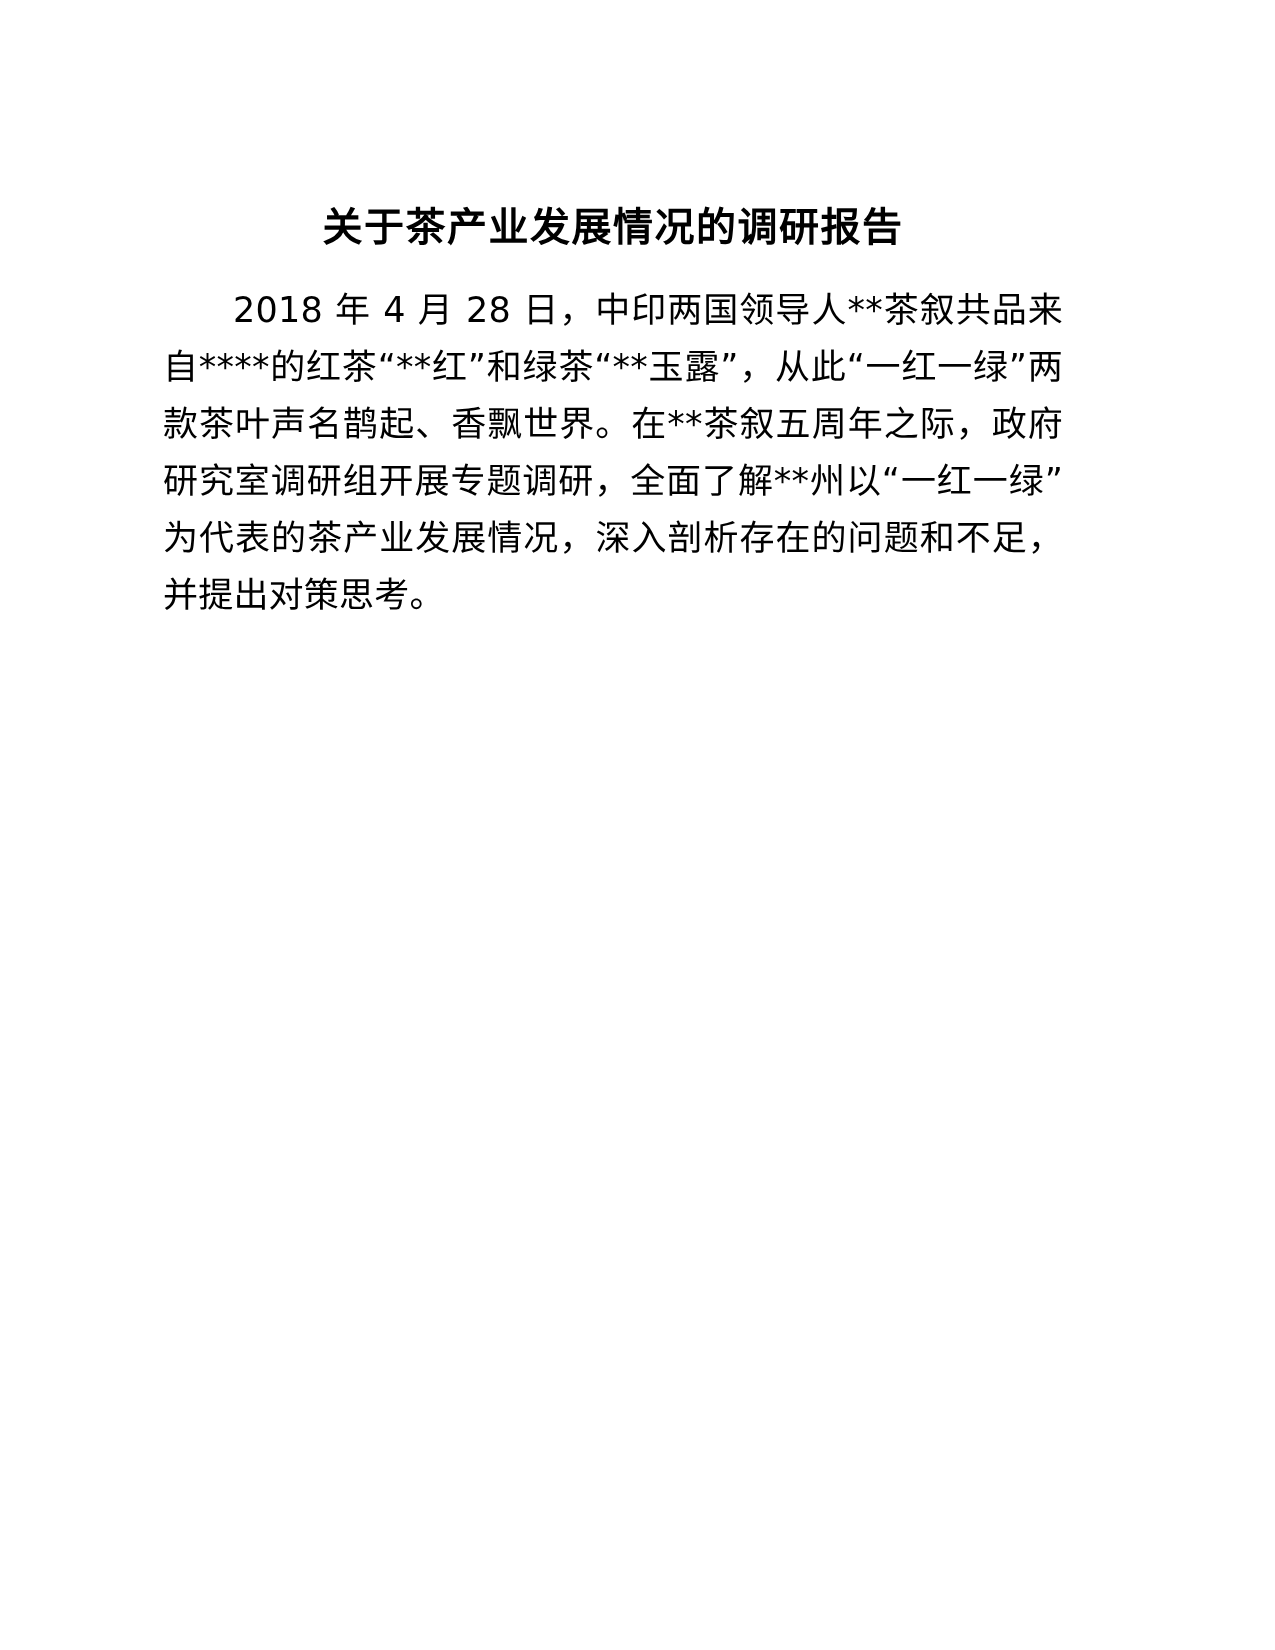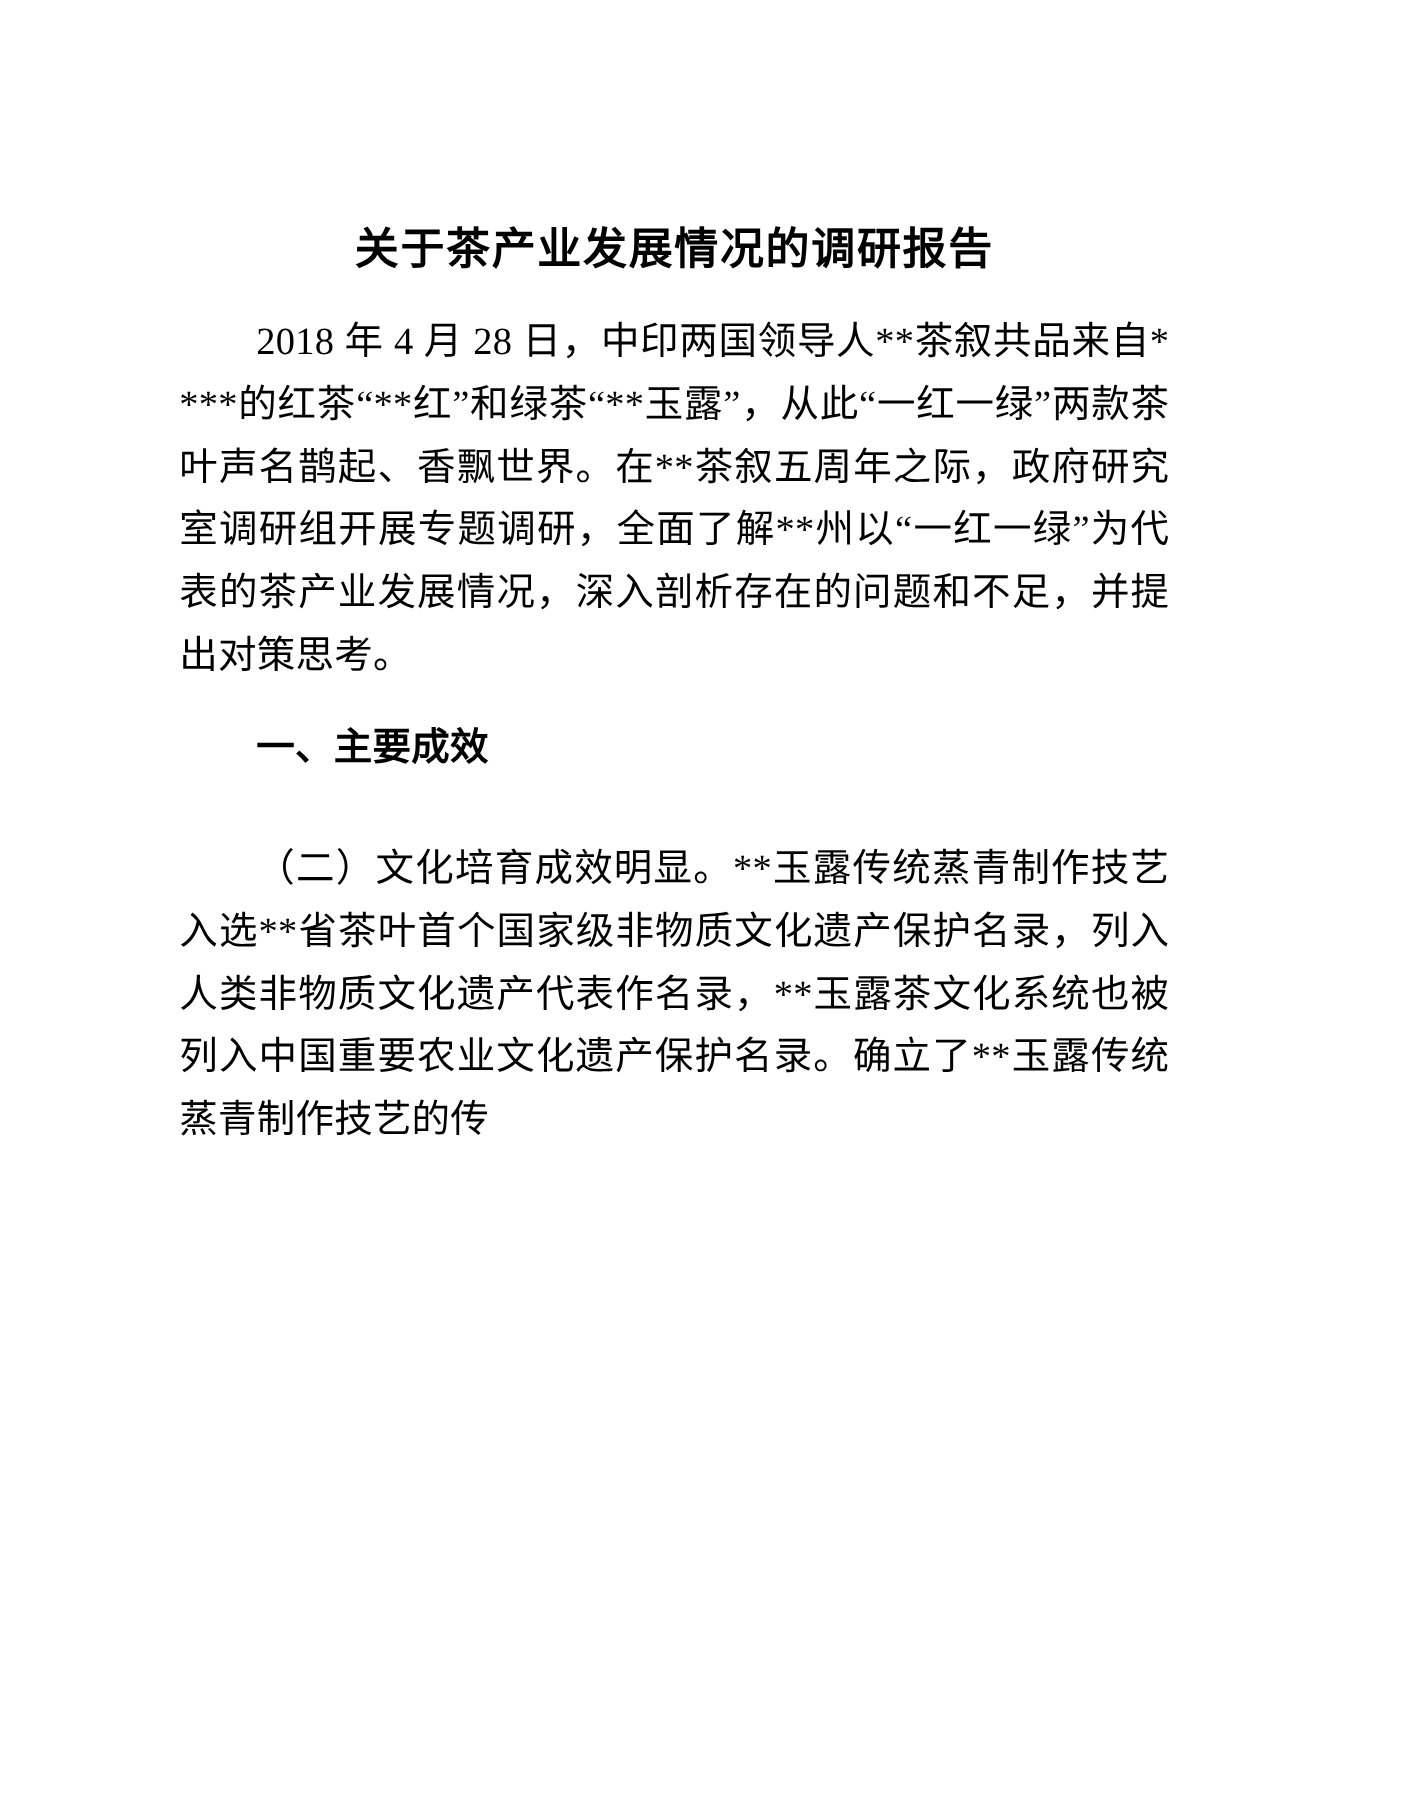--- a/index.html
+++ b/index.html
@@ -41,21 +41,20 @@
   }
   .para {
     font-size: 35px;
     line-height: 57px;
     text-align: justify;
     text-justify: inter-ideograph;
     text-align-last: left;
     margin: 0 0 0 0;
     letter-spacing: 0.2px;
     word-break: break-all;
-    font-family: Liberation Serif, serif;
   }
   .para.indent {
     text-indent: 70px;
   }
   .section-heading {
     font-size: 35px;
     line-height: 57px;
     font-weight: 700;
     text-indent: 70px;
     margin: 0;
@@ -73,23 +72,21 @@
 
 <div class="page">
   <div class="content">
 
     <h1 class="doc-title">关于茶产业发展情况的调研报告</h1>
 
     <p class="para indent">2018 年 4 月 28 日，中印两国领导人**茶叙共品来自****的红茶“**红”和绿茶“**玉露”，从此“一红一绿”两款茶叶声名鹊起、香飘世界。在**茶叙五周年之际，政府研究室调研组开展专题调研，全面了解**州以“一红一绿”为代表的茶产业发展情况，深入剖析存在的问题和不足，并提出对策思考。</p>
 
     <div class="spacer"></div>
 
-    <p class="section-heading">一、主要成效</p>
 
     <div class="spacer-sm"></div>
 
 
     <div class="spacer"></div>
 
-    <p class="para indent">（二）文化培育成效明显。**玉露传统蒸青制作技艺入选**省茶叶首个国家级非物质文化遗产保护名录，列入人类非物质文化遗产代表作名录，**玉露茶文化系统也被列入中国重要农业文化遗产保护名录。确立了**玉露传统蒸青制作技艺的传</p>
 
   </div>
 </div>
 
 </body></html>

